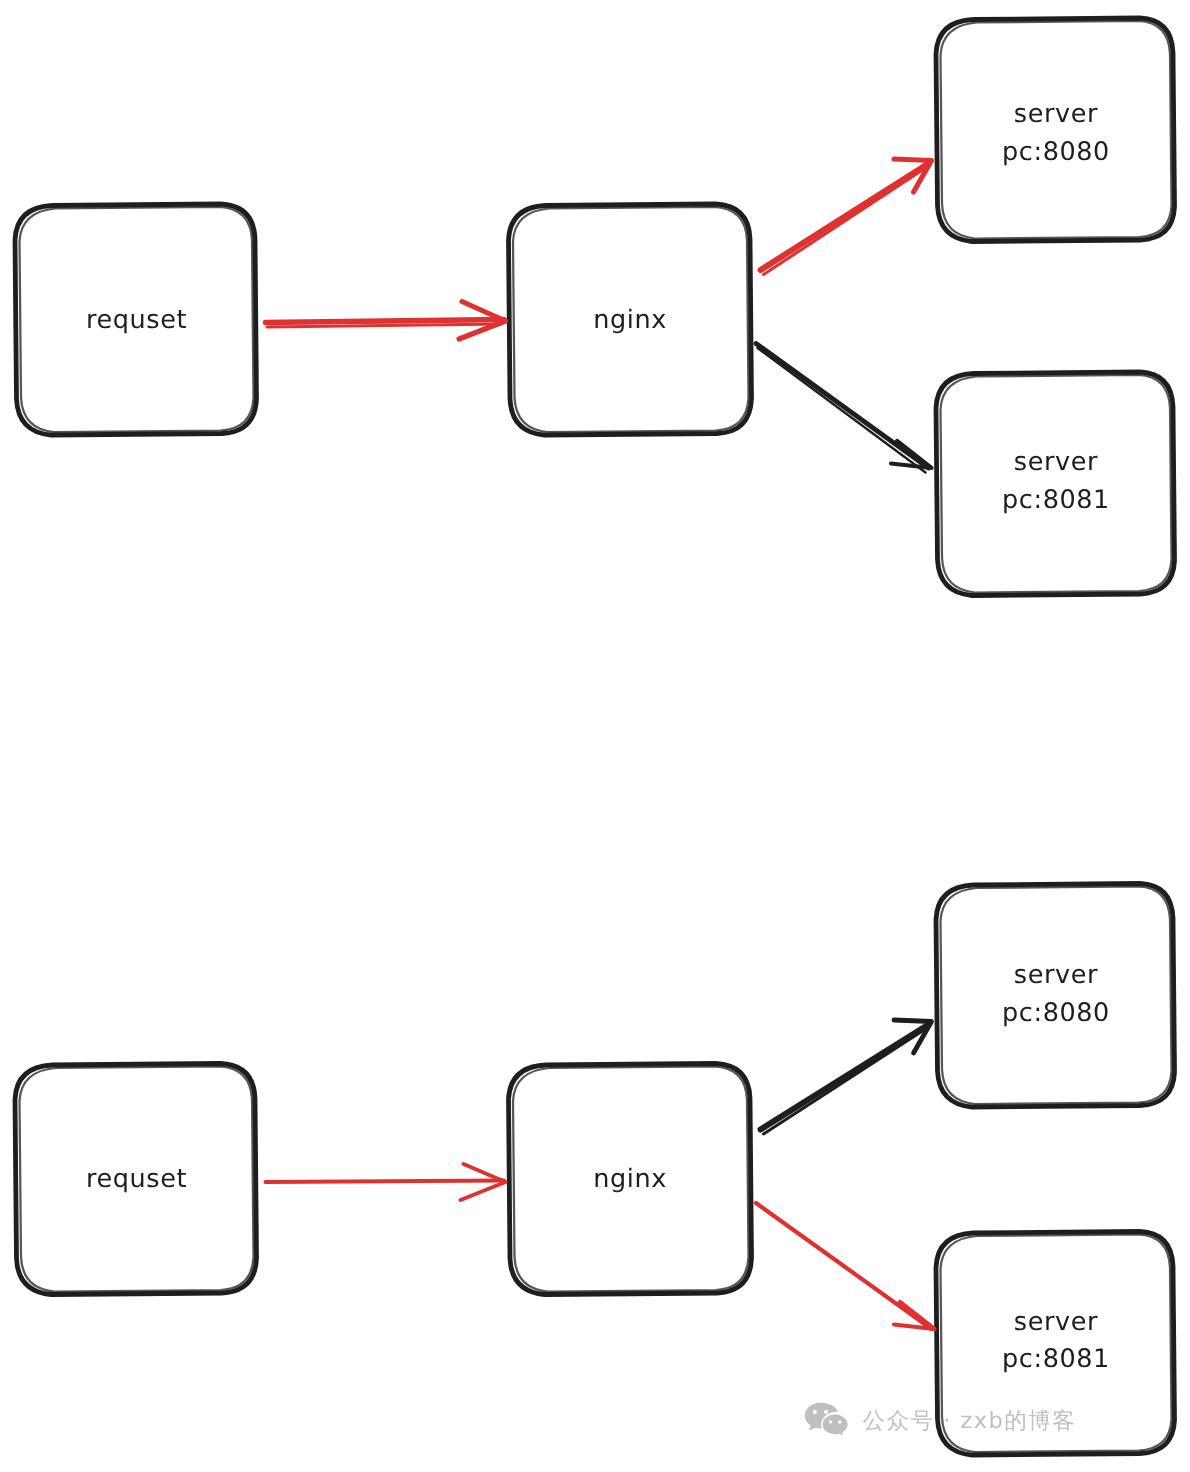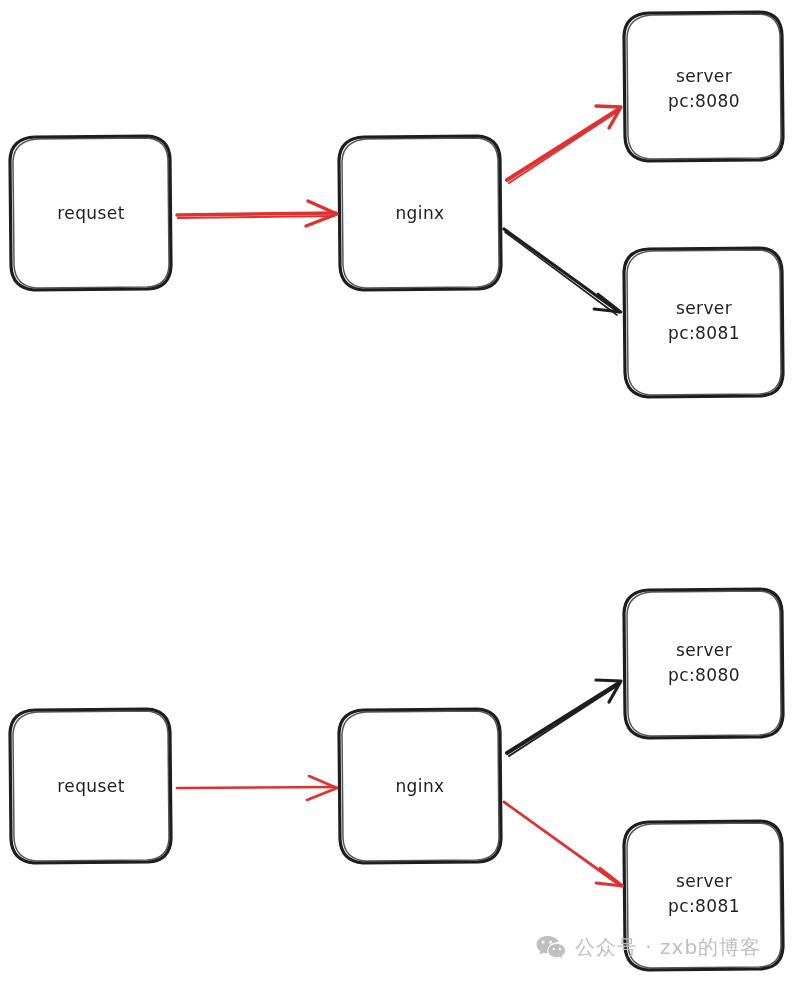--- a/index.html
+++ b/index.html
@@ -63,21 +63,21 @@
   .edge-black {
     stroke: #1e1e1e;
   }
   .watermark {
     position: absolute;
     display: flex;
     align-items: center;
     gap: 9px;
     color: #bfbfbf;
     font-family: "DejaVu Sans", sans-serif;
-    font-size: 20px;
+    font-size: 15px;
     letter-spacing: 1px;
     white-space: nowrap;
     user-select: none;
   }
   .watermark-icon {
     width: 30px;
     height: 26px;
     display: block;
   }
 </style>

